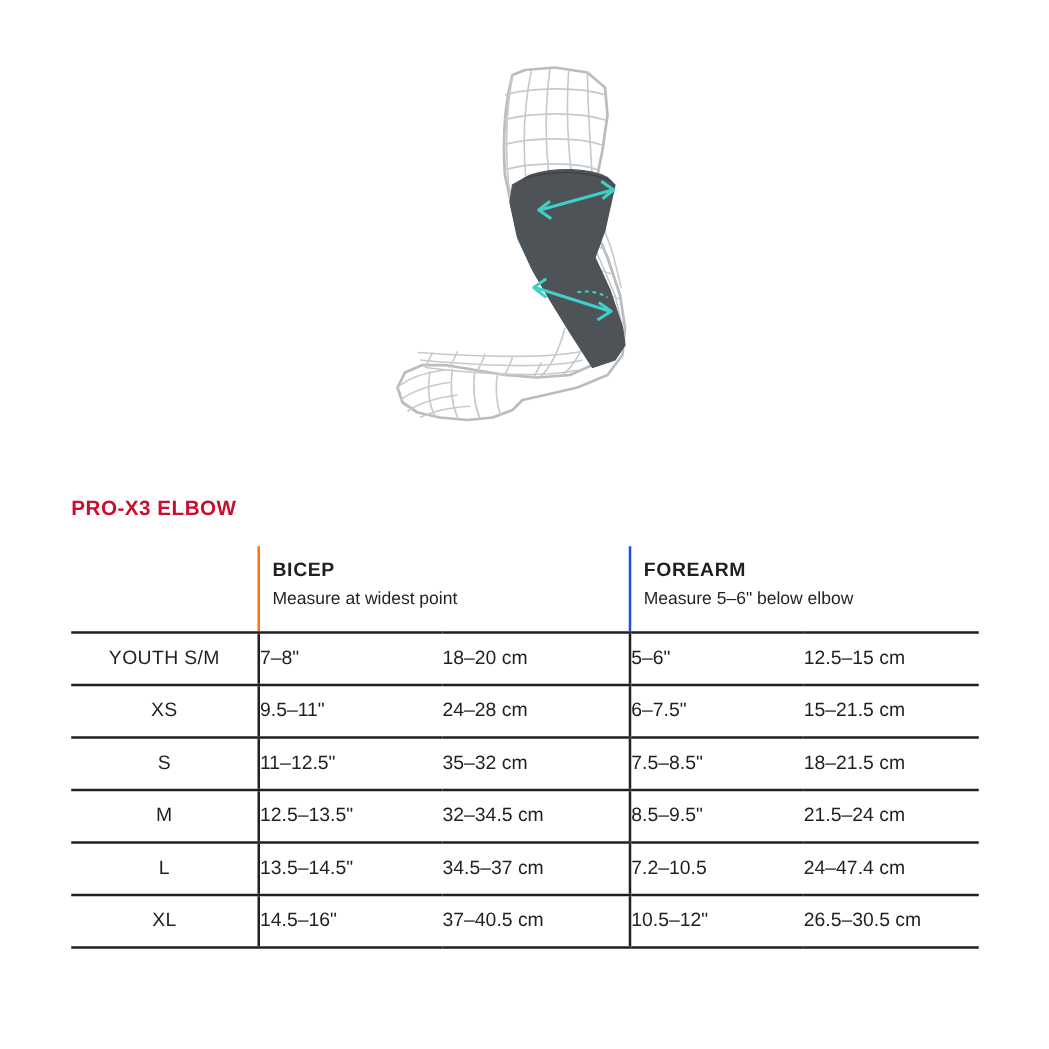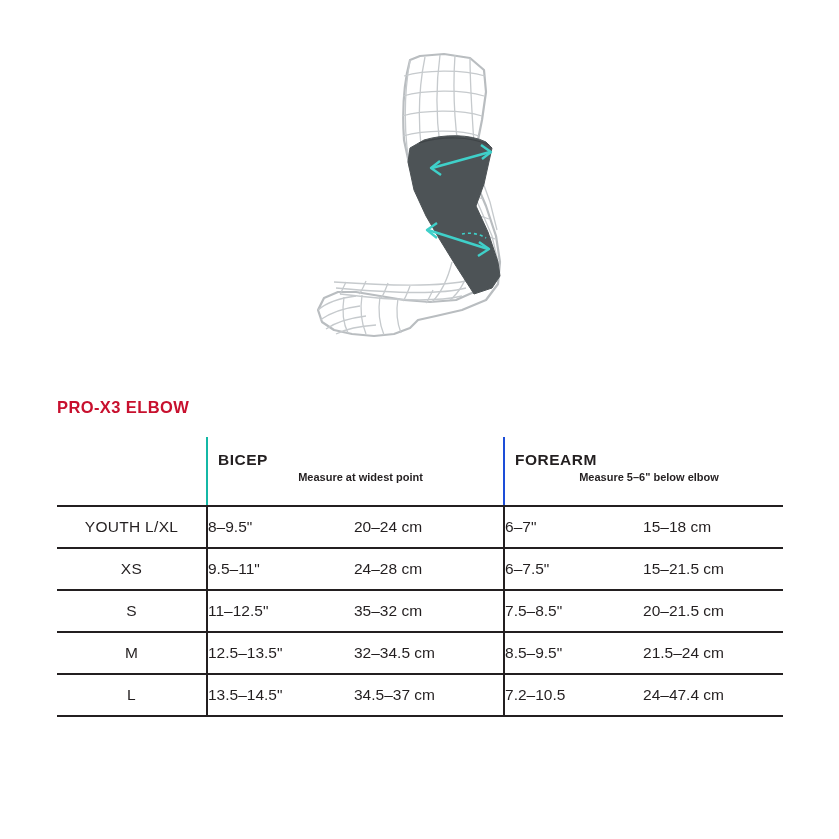--- a/index.html
+++ b/index.html
@@ -76,27 +76,26 @@
   .hdr-cell {
     padding-left: 10px;
   }
   .hdr-title {
     font-size: 15.5px;
     font-weight: bold;
     letter-spacing: 0.5px;
     line-height: 1.35;
   }
   .hdr-sub {
-    font-size: 11px;
-    font-weight: bold;
+    font-size: 14px;
+    font-weight: normal;
     line-height: 1.45;
-    text-align: center;
   }
   .grp-bicep {
-    border-left: 2px solid #14b8a6;
+    border-left: 2px solid #f97316;
   }
   .grp-forearm {
     border-left: 2px solid #1d4ed8;
   }
 
   .data-row td {
     height: 40px;
     border-bottom: 2px solid #231f20;
     font-size: 15.5px;
   }
@@ -223,50 +222,57 @@
         <td class="grp-forearm" colspan="2">
           <div class="hdr-cell">
             <div class="hdr-title">FOREARM</div>
             <div class="hdr-sub">Measure 5–6" below elbow</div>
           </div>
         </td>
       </tr>
     </thead>
     <tbody>
       <tr class="data-row">
-        <td class="cell-size">YOUTH L/XL</td>
-        <td class="cell-val vline">8–9.5"</td>
-        <td class="cell-val">20–24 cm</td>
-        <td class="cell-val vline">6–7"</td>
-        <td class="cell-val">15–18 cm</td>
+        <td class="cell-size">YOUTH S/M</td>
+        <td class="cell-val vline">7–8"</td>
+        <td class="cell-val">18–20 cm</td>
+        <td class="cell-val vline">5–6"</td>
+        <td class="cell-val">12.5–15 cm</td>
       </tr>
       <tr class="data-row">
         <td class="cell-size">XS</td>
         <td class="cell-val vline">9.5–11"</td>
         <td class="cell-val">24–28 cm</td>
         <td class="cell-val vline">6–7.5"</td>
         <td class="cell-val">15–21.5 cm</td>
       </tr>
       <tr class="data-row">
         <td class="cell-size">S</td>
         <td class="cell-val vline">11–12.5"</td>
         <td class="cell-val">35–32 cm</td>
         <td class="cell-val vline">7.5–8.5"</td>
-        <td class="cell-val">20–21.5 cm</td>
+        <td class="cell-val">18–21.5 cm</td>
       </tr>
       <tr class="data-row">
         <td class="cell-size">M</td>
         <td class="cell-val vline">12.5–13.5"</td>
         <td class="cell-val">32–34.5 cm</td>
         <td class="cell-val vline">8.5–9.5"</td>
         <td class="cell-val">21.5–24 cm</td>
       </tr>
       <tr class="data-row">
         <td class="cell-size">L</td>
         <td class="cell-val vline">13.5–14.5"</td>
         <td class="cell-val">34.5–37 cm</td>
         <td class="cell-val vline">7.2–10.5</td>
         <td class="cell-val">24–47.4 cm</td>
       </tr>
+      <tr class="data-row">
+        <td class="cell-size">XL</td>
+        <td class="cell-val vline">14.5–16"</td>
+        <td class="cell-val">37–40.5 cm</td>
+        <td class="cell-val vline">10.5–12"</td>
+        <td class="cell-val">26.5–30.5 cm</td>
+      </tr>
     </tbody>
   </table>
 
 </div>
 
 </body></html>

